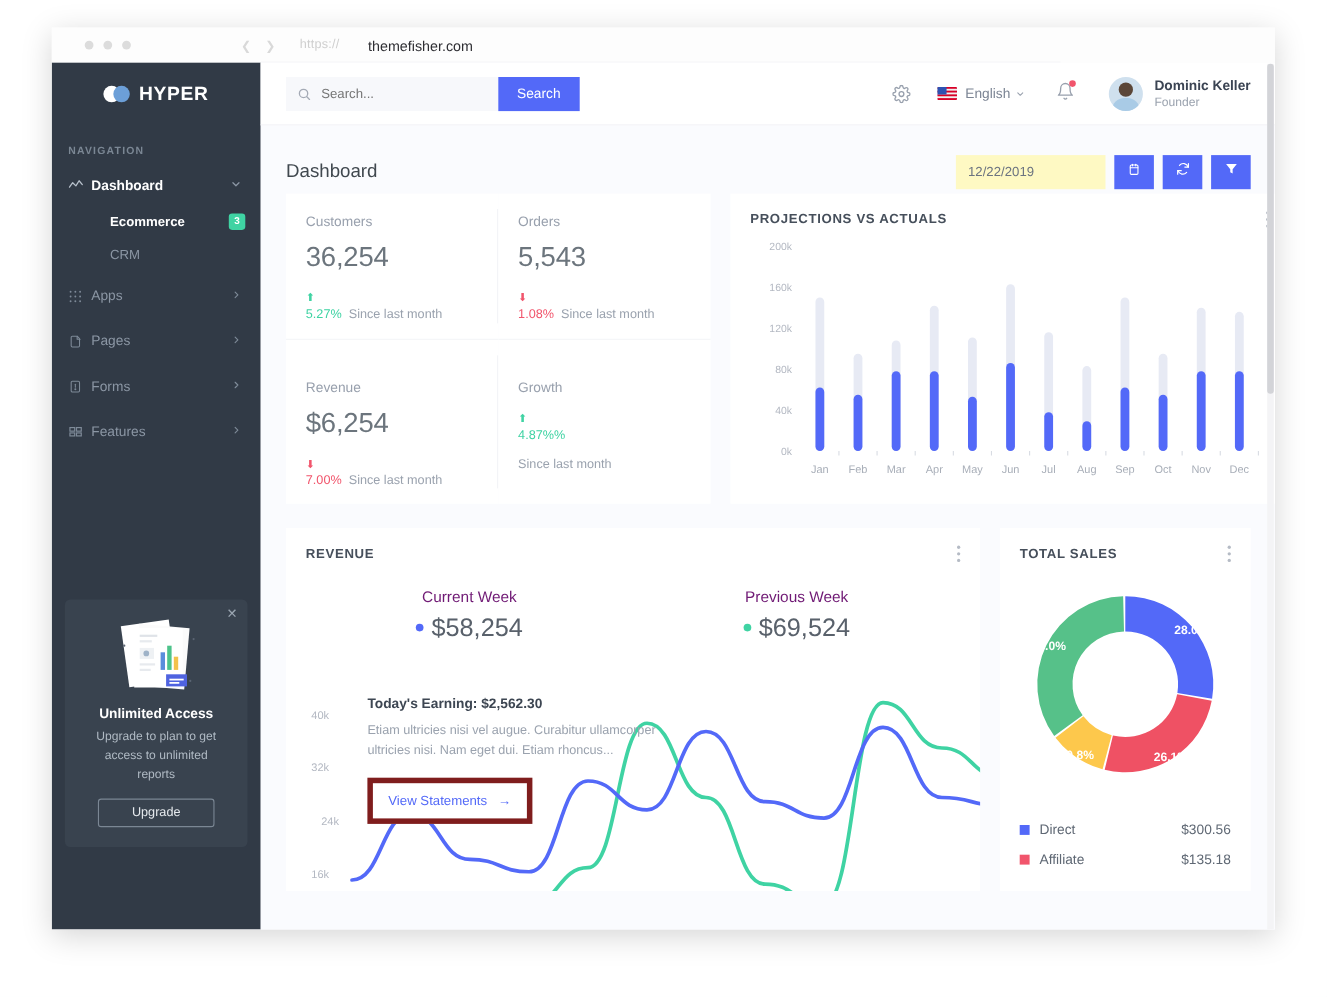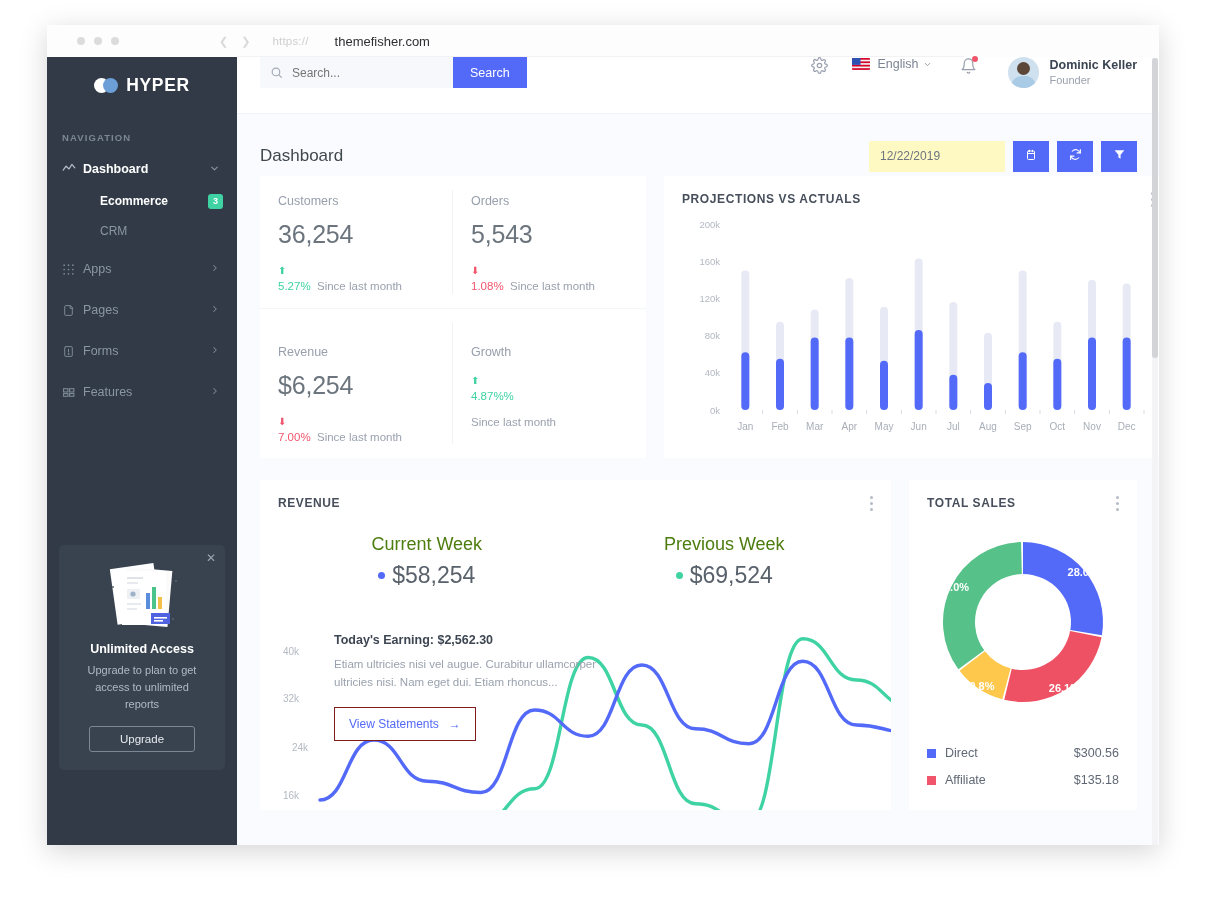--- a/index.html
+++ b/index.html
@@ -78,21 +78,21 @@
   .promo-desc { color: #b0bac4; font-size: 11px; line-height: 17px; margin-top: 6px; padding: 0 6px; }
   .promo-btn {
     display: inline-block; margin-top: 13px; border: 1px solid #7b8794;
     color: #e6eaee; font-size: 11.5px; border-radius: 3px; padding: 6px 30px;
     background: transparent; cursor: pointer;
   }
 
   
   .content { flex: 1; min-width: 0; background: #fafbfe; position: relative; }
   .topbar {
-    height: 57px; background: #fff; display: flex; align-items: flex-start;
+    height: 57px; background: #fff; display: flex; align-items: center;
     padding: 0 22px 0 23px; border-bottom: 1px solid #f2f3f7;
   }
   .searchwrap { display: flex; align-items: center; }
   .searchbox {
     display: flex; align-items: center; width: 193px; height: 31px;
     background: #f7f8fb; padding: 0 10px; color: #b2b7c2;
   }
   .searchbox .sq { margin-right: 9px; color: #9aa0ad; display: flex; }
   .searchbox input {
     border: 0; background: transparent; outline: none; font-size: 12px;
@@ -152,30 +152,30 @@
   .cardtitle { font-size: 12px; letter-spacing: .6px; color: #464f5b; font-weight: bold; flex: 1; }
   .kebab { color: #b5bbc5; font-size: 14px; line-height: 10px; cursor: pointer; letter-spacing: 0; }
   .kebab span { display:block; width:3px; height:3px; border-radius:50%; background:#b5bbc5; margin-bottom:3px; }
 
   .row2 { display: flex; padding: 22px 22px 0 23px; gap: 18px; }
   .revcard { flex: 1; background: #fff; padding: 16px 18px 0; position: relative; overflow: hidden; }
   .salescard { width: 228px; flex: 0 0 228px; background: #fff; padding: 16px 18px 0; }
 
   .weekrow { display: flex; margin-top: 20px; }
   .weekblk { flex: 1; text-align: center; }
-  .weeklabel { font-size: 18px; color: #4d7c0f; }
+  .weeklabel { font-size: 14px; color: #701a75; }
   .weekval { font-size: 23px; color: #59616b; margin-top: 7px; display: flex; align-items: center; justify-content: center; }
   .wdot { width: 7px; height: 7px; border-radius: 50%; margin-right: 7px; }
 
   .earn-block { position: absolute; left: 74px; top: 153px; width: 270px; }
   .earn-title { font-size: 12.5px; font-weight: bold; color: #3d4652; }
   .earn-desc { font-size: 11.5px; color: #9aa2ae; line-height: 18px; margin-top: 8px; }
   .viewbtn {
     display: inline-flex; align-items: flex-end; gap: 10px; margin-top: 16px;
-    border: 1px solid #7f1d1d; color: #5369f8; font-size: 12px;
+    border: 5px solid #7f1d1d; color: #5369f8; font-size: 12px;
     padding: 9px 14px; background: #fff; cursor: pointer;
     font-family: "Liberation Sans", sans-serif;
   }
   .axlabel { position: absolute; font-size: 10px; color: #b3b8c2; }
 
   .legendrow { display: flex; align-items: center; font-size: 12.5px; color: #5f6874; margin-top: 13px; }
   .lsw { width: 9px; height: 9px; margin-right: 9px; }
   .lname { flex: 1; }
   .lval { color: #5f6874; }
 

